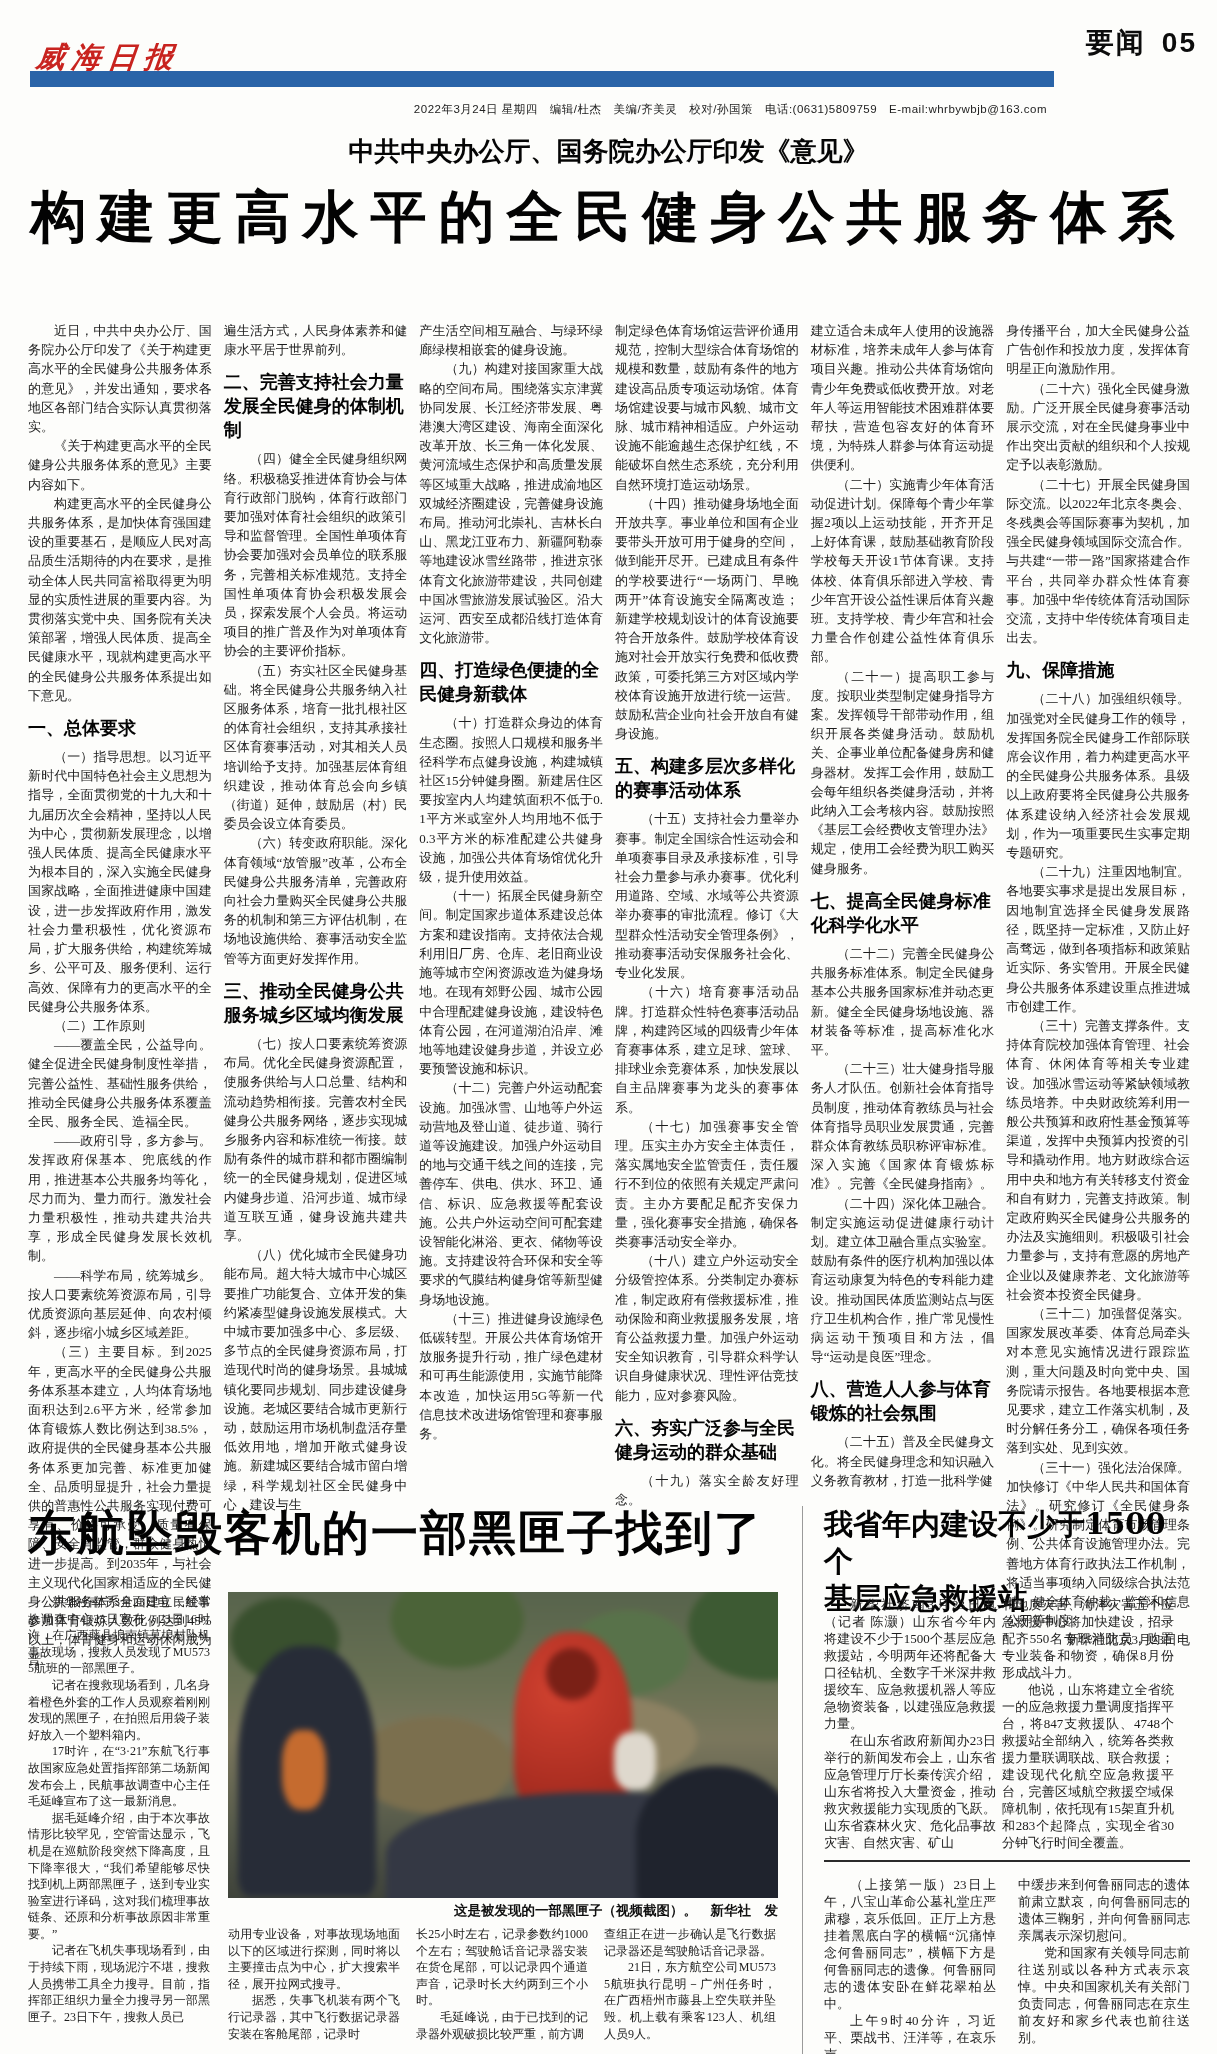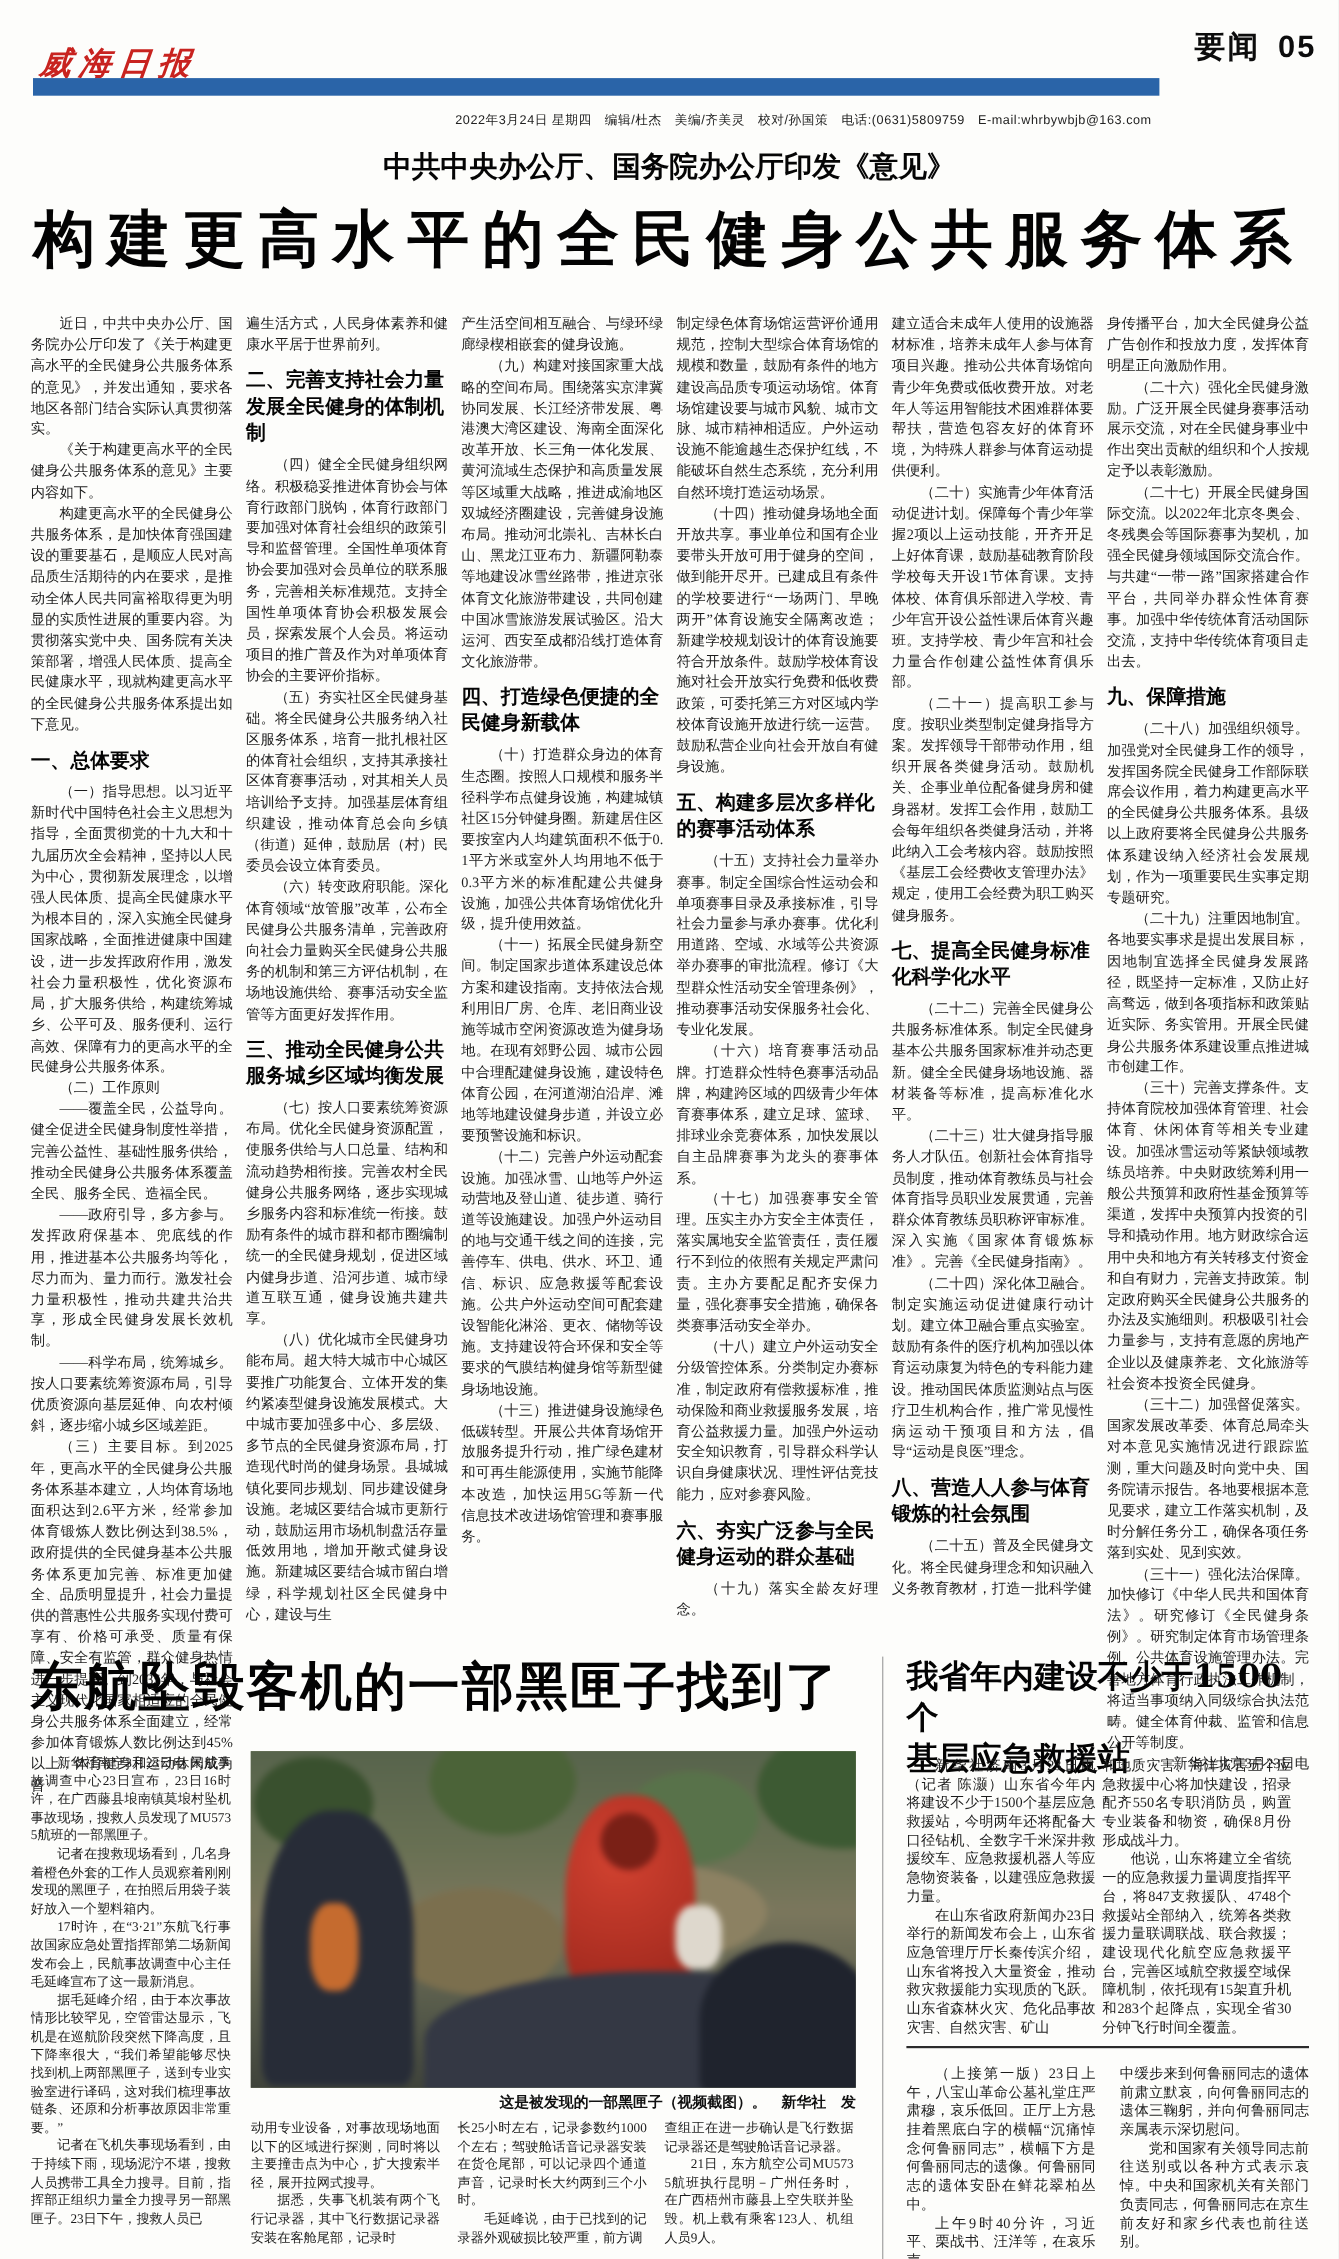--- a/index.html
+++ b/index.html
@@ -13,21 +13,21 @@
   .header-bar{position:absolute;left:30px;top:71px;width:1024px;height:16px;}
   .section-block{position:absolute;right:20px;top:24px;font-family:"Liberation Sans","DejaVu Sans",sans-serif;
             font-weight:bold;font-size:28px;color:#0c0c0c;letter-spacing:2px;}
   .section-block .num{margin-left:16px;}
   
   .kicker{position:absolute;left:0;top:134px;width:1217px;text-align:center;font-size:26px;font-weight:bold;
           font-family:"Liberation Sans","DejaVu Sans",sans-serif;color:#050505;}
   .headline{position:absolute;left:0;top:180px;width:1217px;text-align:center;font-size:56px;font-weight:bold;
           letter-spacing:12px;color:#030303;font-family:"DejaVu Serif","Liberation Serif",serif;white-space:nowrap;}
   .main-cols{position:absolute;left:28px;top:284px;width:1162px;height:1192px;display:flex;gap:12px;}
-  .main-cols .col{flex:1 1 0;font-size:13px;line-height:19.2px;text-align:justify;word-break:break-all;}
+  .main-cols .col{flex:1 1 0;font-size:13px;line-height:19.2px;text-align:justify;word-break:break-all;margin-top:37px;}
   
   .b-p,.b-cont,.b-right{margin:0;}
   .b-p{text-indent:2em;}
   .b-cont{text-indent:0;}
   .b-right{text-align:right;}
   .b-h{font-family:"Liberation Sans","DejaVu Sans",sans-serif;font-weight:bold;font-size:18px;line-height:24px;
        margin:11px 0 7px 0;text-indent:0;text-align:left;color:#050505;}
   
   .bl-headline{position:absolute;left:28px;top:1502px;width:770px;font-size:47px;font-weight:bold;letter-spacing:2px;
        color:#030303;font-family:"DejaVu Serif","Liberation Serif",serif;white-space:nowrap;}

